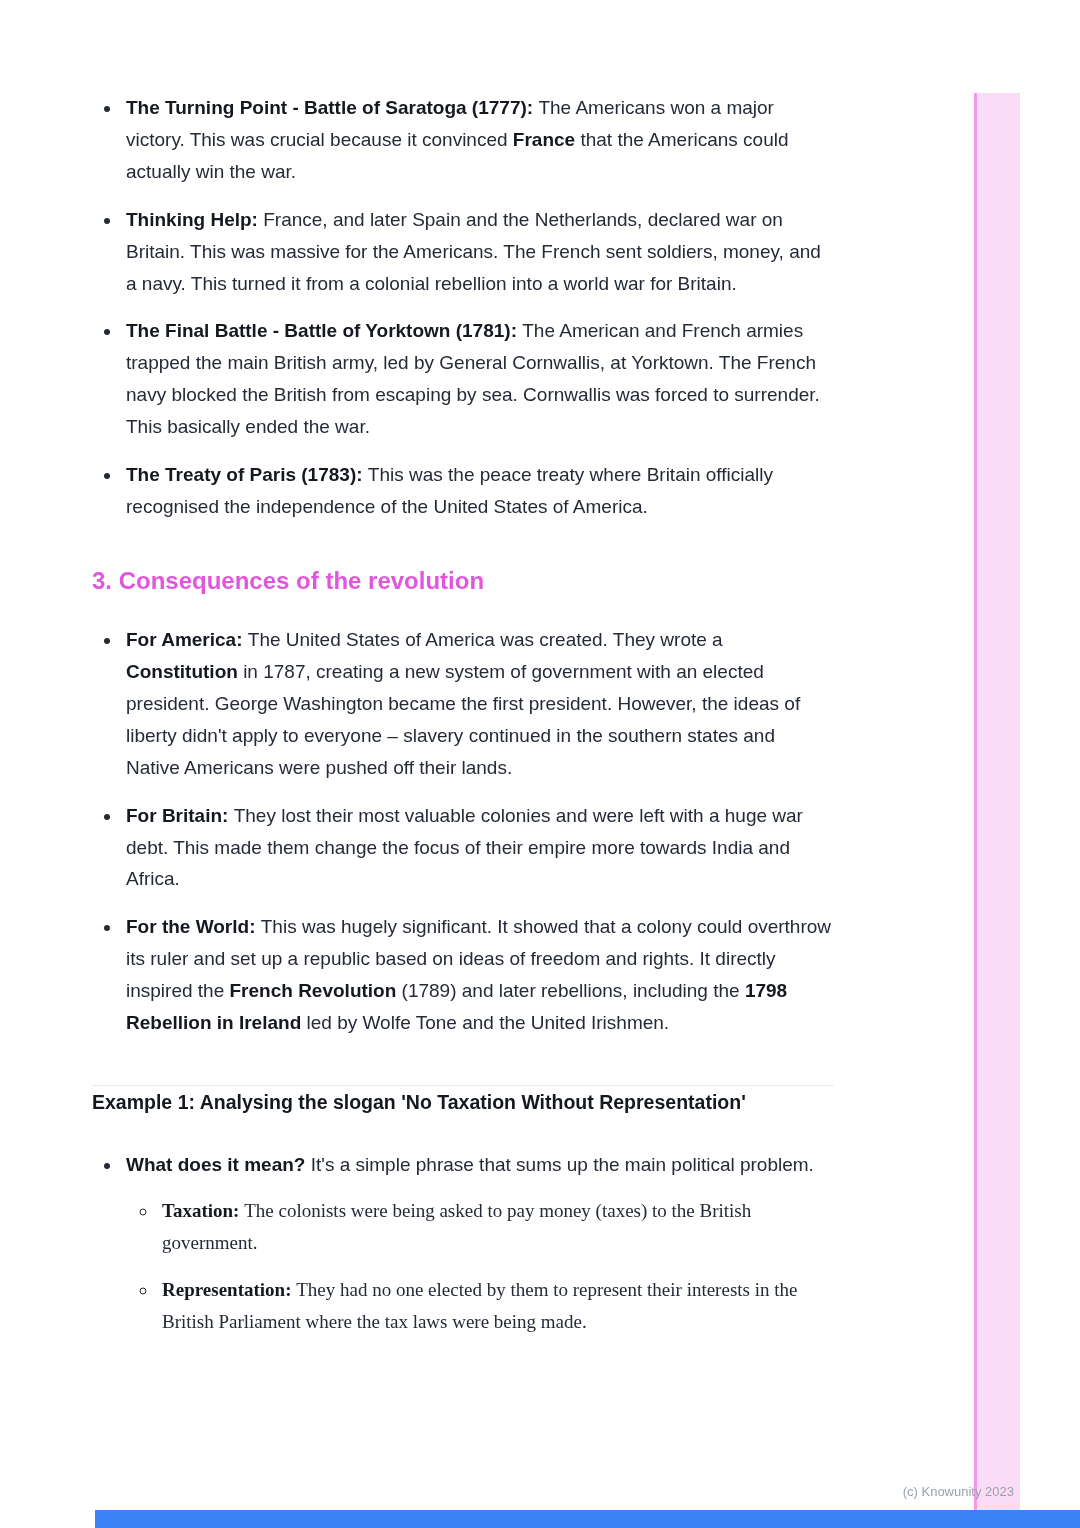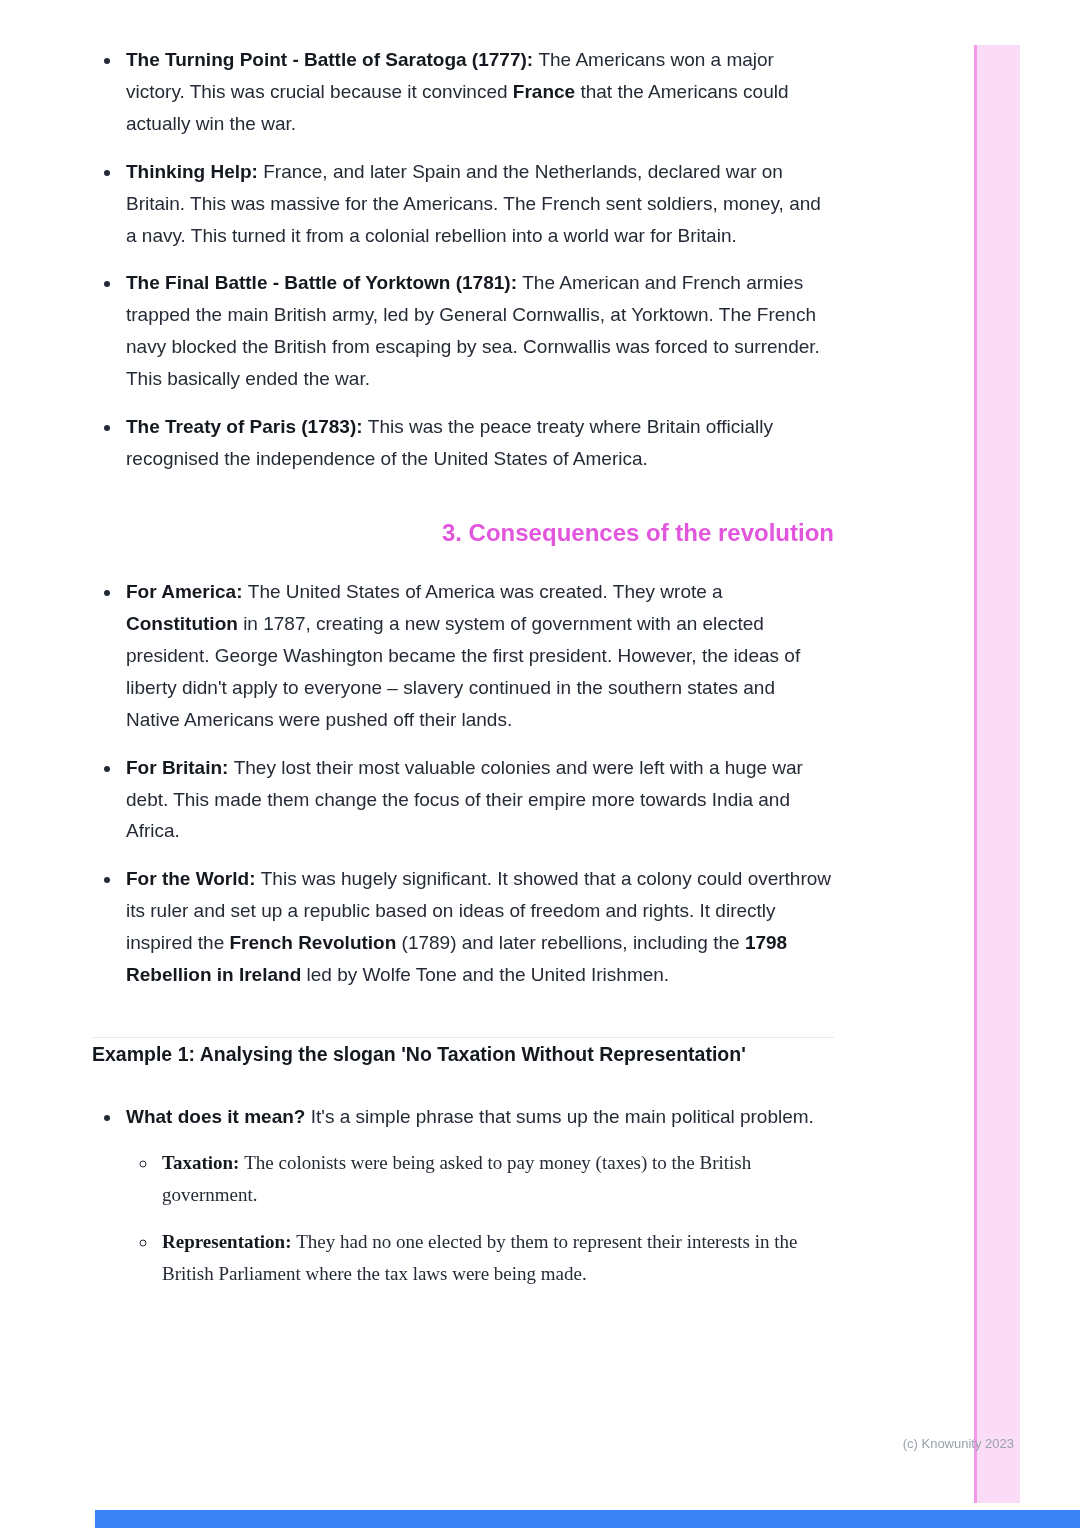--- a/index.html
+++ b/index.html
@@ -9,20 +9,21 @@
     height: 1528px;
     position: relative;
     background: #ffffff;
     font-family: "Liberation Sans", sans-serif;
     overflow: hidden;
   }
   .page {
     position: absolute;
     inset: 0;
     background: #ffffff;
+    margin-top: 48px;
   }
   .content {
     position: absolute;
     left: 92px;
     top: 44px;
     width: 742px;
     color: var(--body-text, #252b36);
     font-size: 19px;
     line-height: 1.68;
   }
@@ -48,21 +49,20 @@
   ul.circle > li {
     margin-bottom: 16px;
     padding-left: 4px;
   }
   h2 {
     color: var(--heading-color, #e156dc);
     font-size: 24px;
     font-weight: 700;
     margin: 42px 0 28px 0;
     line-height: 1.3;
-    text-align: right;
   }
   h1 {
     color: var(--title-color, #ec46d8);
     font-size: 30px;
     font-weight: 700;
     margin: 46px 0 30px 0;
     line-height: 1.25;
   }
   hr {
     border: none;

